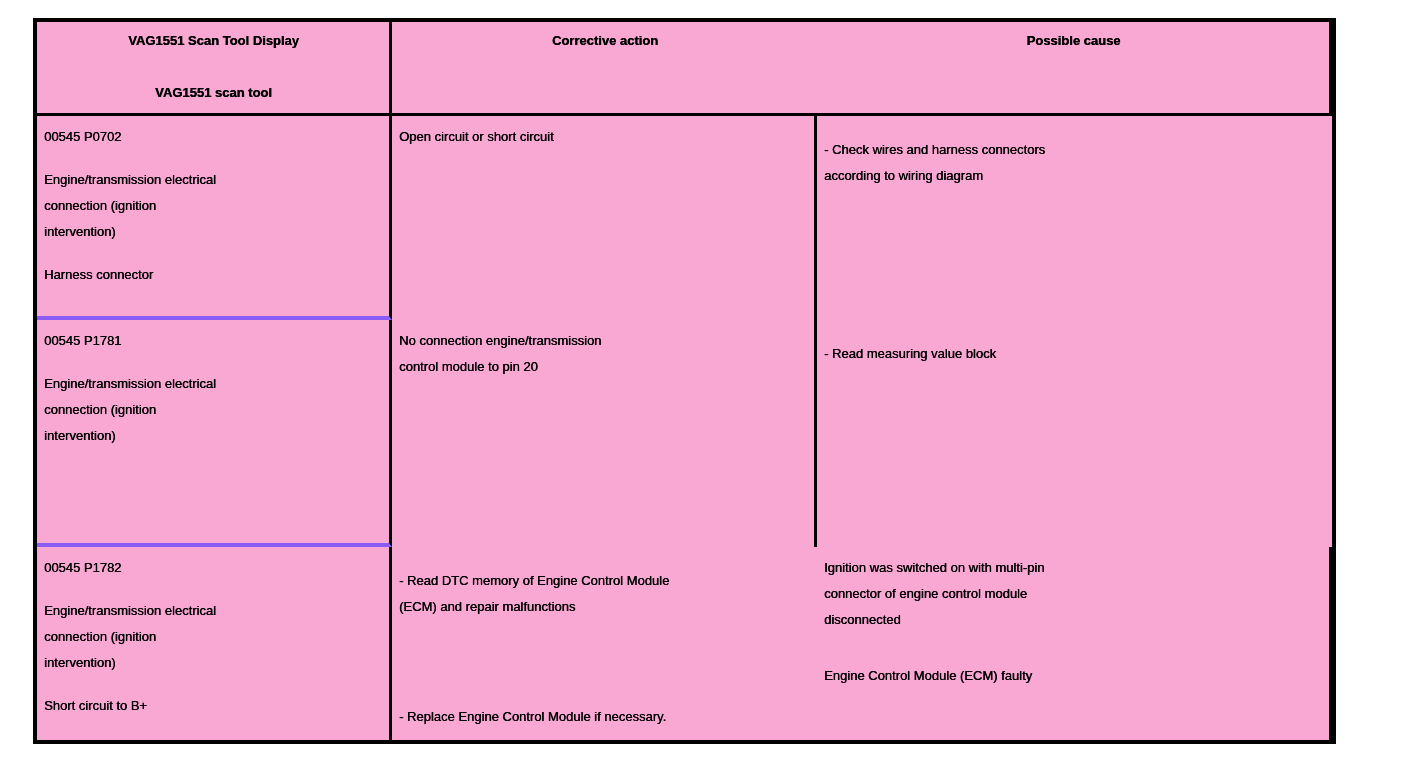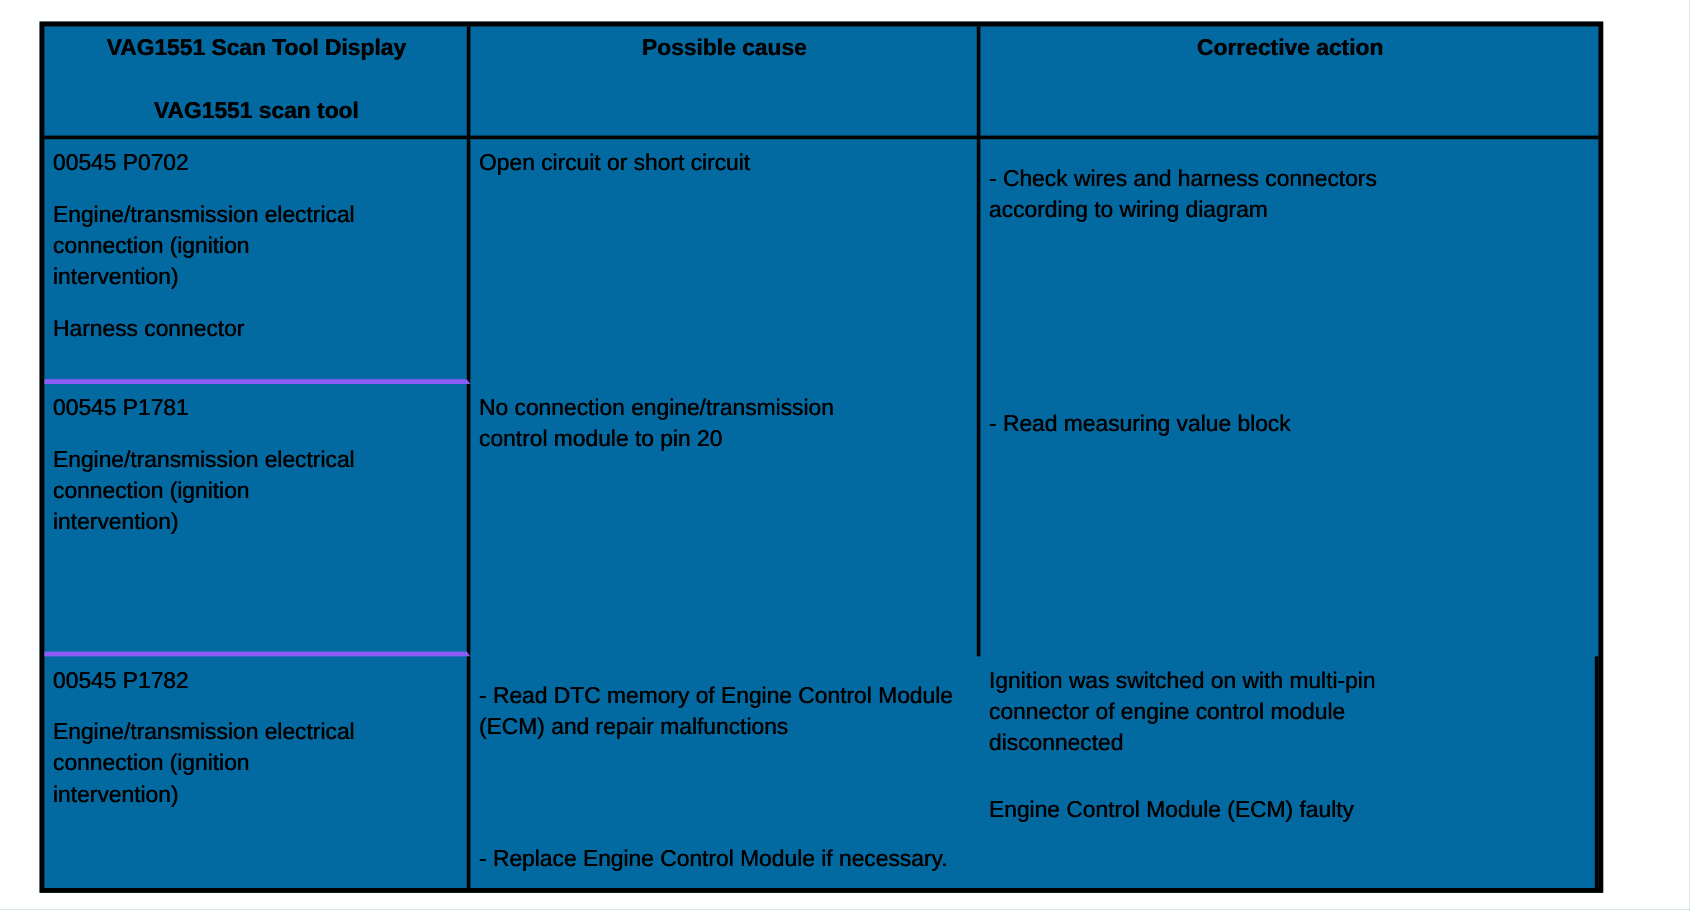--- a/index.html
+++ b/index.html
@@ -7,26 +7,26 @@
     margin: 0; padding: 0;
     width: 1408px; height: 758px;
     background: #ffffff;
     font-family: "Liberation Sans", "DejaVu Sans", sans-serif;
   }
   .dtc-table {
     position: absolute;
     left: 33px; top: 18px;
     width: 1303px; height: 726px;
     border: 4px solid #000;
-    background: #0369a1;
+    background: #f9a8d4;
     display: grid;
     grid-template-columns: 355px 425px 1fr;
     grid-template-rows: 94px 204px 227px 1fr;
     color: #000;
-    font-size: 19px;
+    font-size: 13px;
     line-height: 26px;
     text-shadow: 0.4px 0 0 currentColor;
   }
   .cell {
     padding: 8px 6px 0 7px;
     overflow: hidden;
   }
   .v-div  { border-right: 3px solid #000; }   
   .h-head { border-bottom: 3px solid #000; }  
   .h-row  { border-bottom: 4px solid #8b5cf6; }  
@@ -50,25 +50,25 @@
 </style>
 </head>
 <body>
 
 <div class="dtc-table">
 
   <div class="cell hdr v-div h-head">
     <p>VAG1551 Scan Tool Display</p>
     <p class="mt26">VAG1551 scan tool</p>
   </div>
+  <div class="cell hdr h-head">
+    <p>Corrective action</p>
+  </div>
   <div class="cell hdr v-div h-head">
     <p>Possible cause</p>
-  </div>
-  <div class="cell hdr h-head">
-    <p>Corrective action</p>
   </div>
 
   <div class="cell v-div h-row">
     <p>00545 P0702</p>
     <p class="mt28">Engine/transmission electrical
 connection (ignition
 intervention)</p>
     <p class="mt28">Harness connector</p>
   </div>
   <div class="cell v-div">
@@ -91,20 +91,21 @@
   </div>
   <div class="cell action-cell">
     <p>- Read measuring value block</p>
   </div>
 
   <div class="cell v-div">
     <p>00545 P1782</p>
     <p class="mt28">Engine/transmission electrical
 connection (ignition
 intervention)</p>
+    <p class="mt28">Short circuit to B+</p>
   </div>
   <div class="cell action-cell">
     <p>- Read DTC memory of Engine Control Module
 (ECM) and repair malfunctions</p>
     <p class="mt84">- Replace Engine Control Module if necessary.</p>
   </div>
   <div class="cell v-div">
     <p>Ignition was switched on with multi-pin
 connector of engine control module
 disconnected</p>

